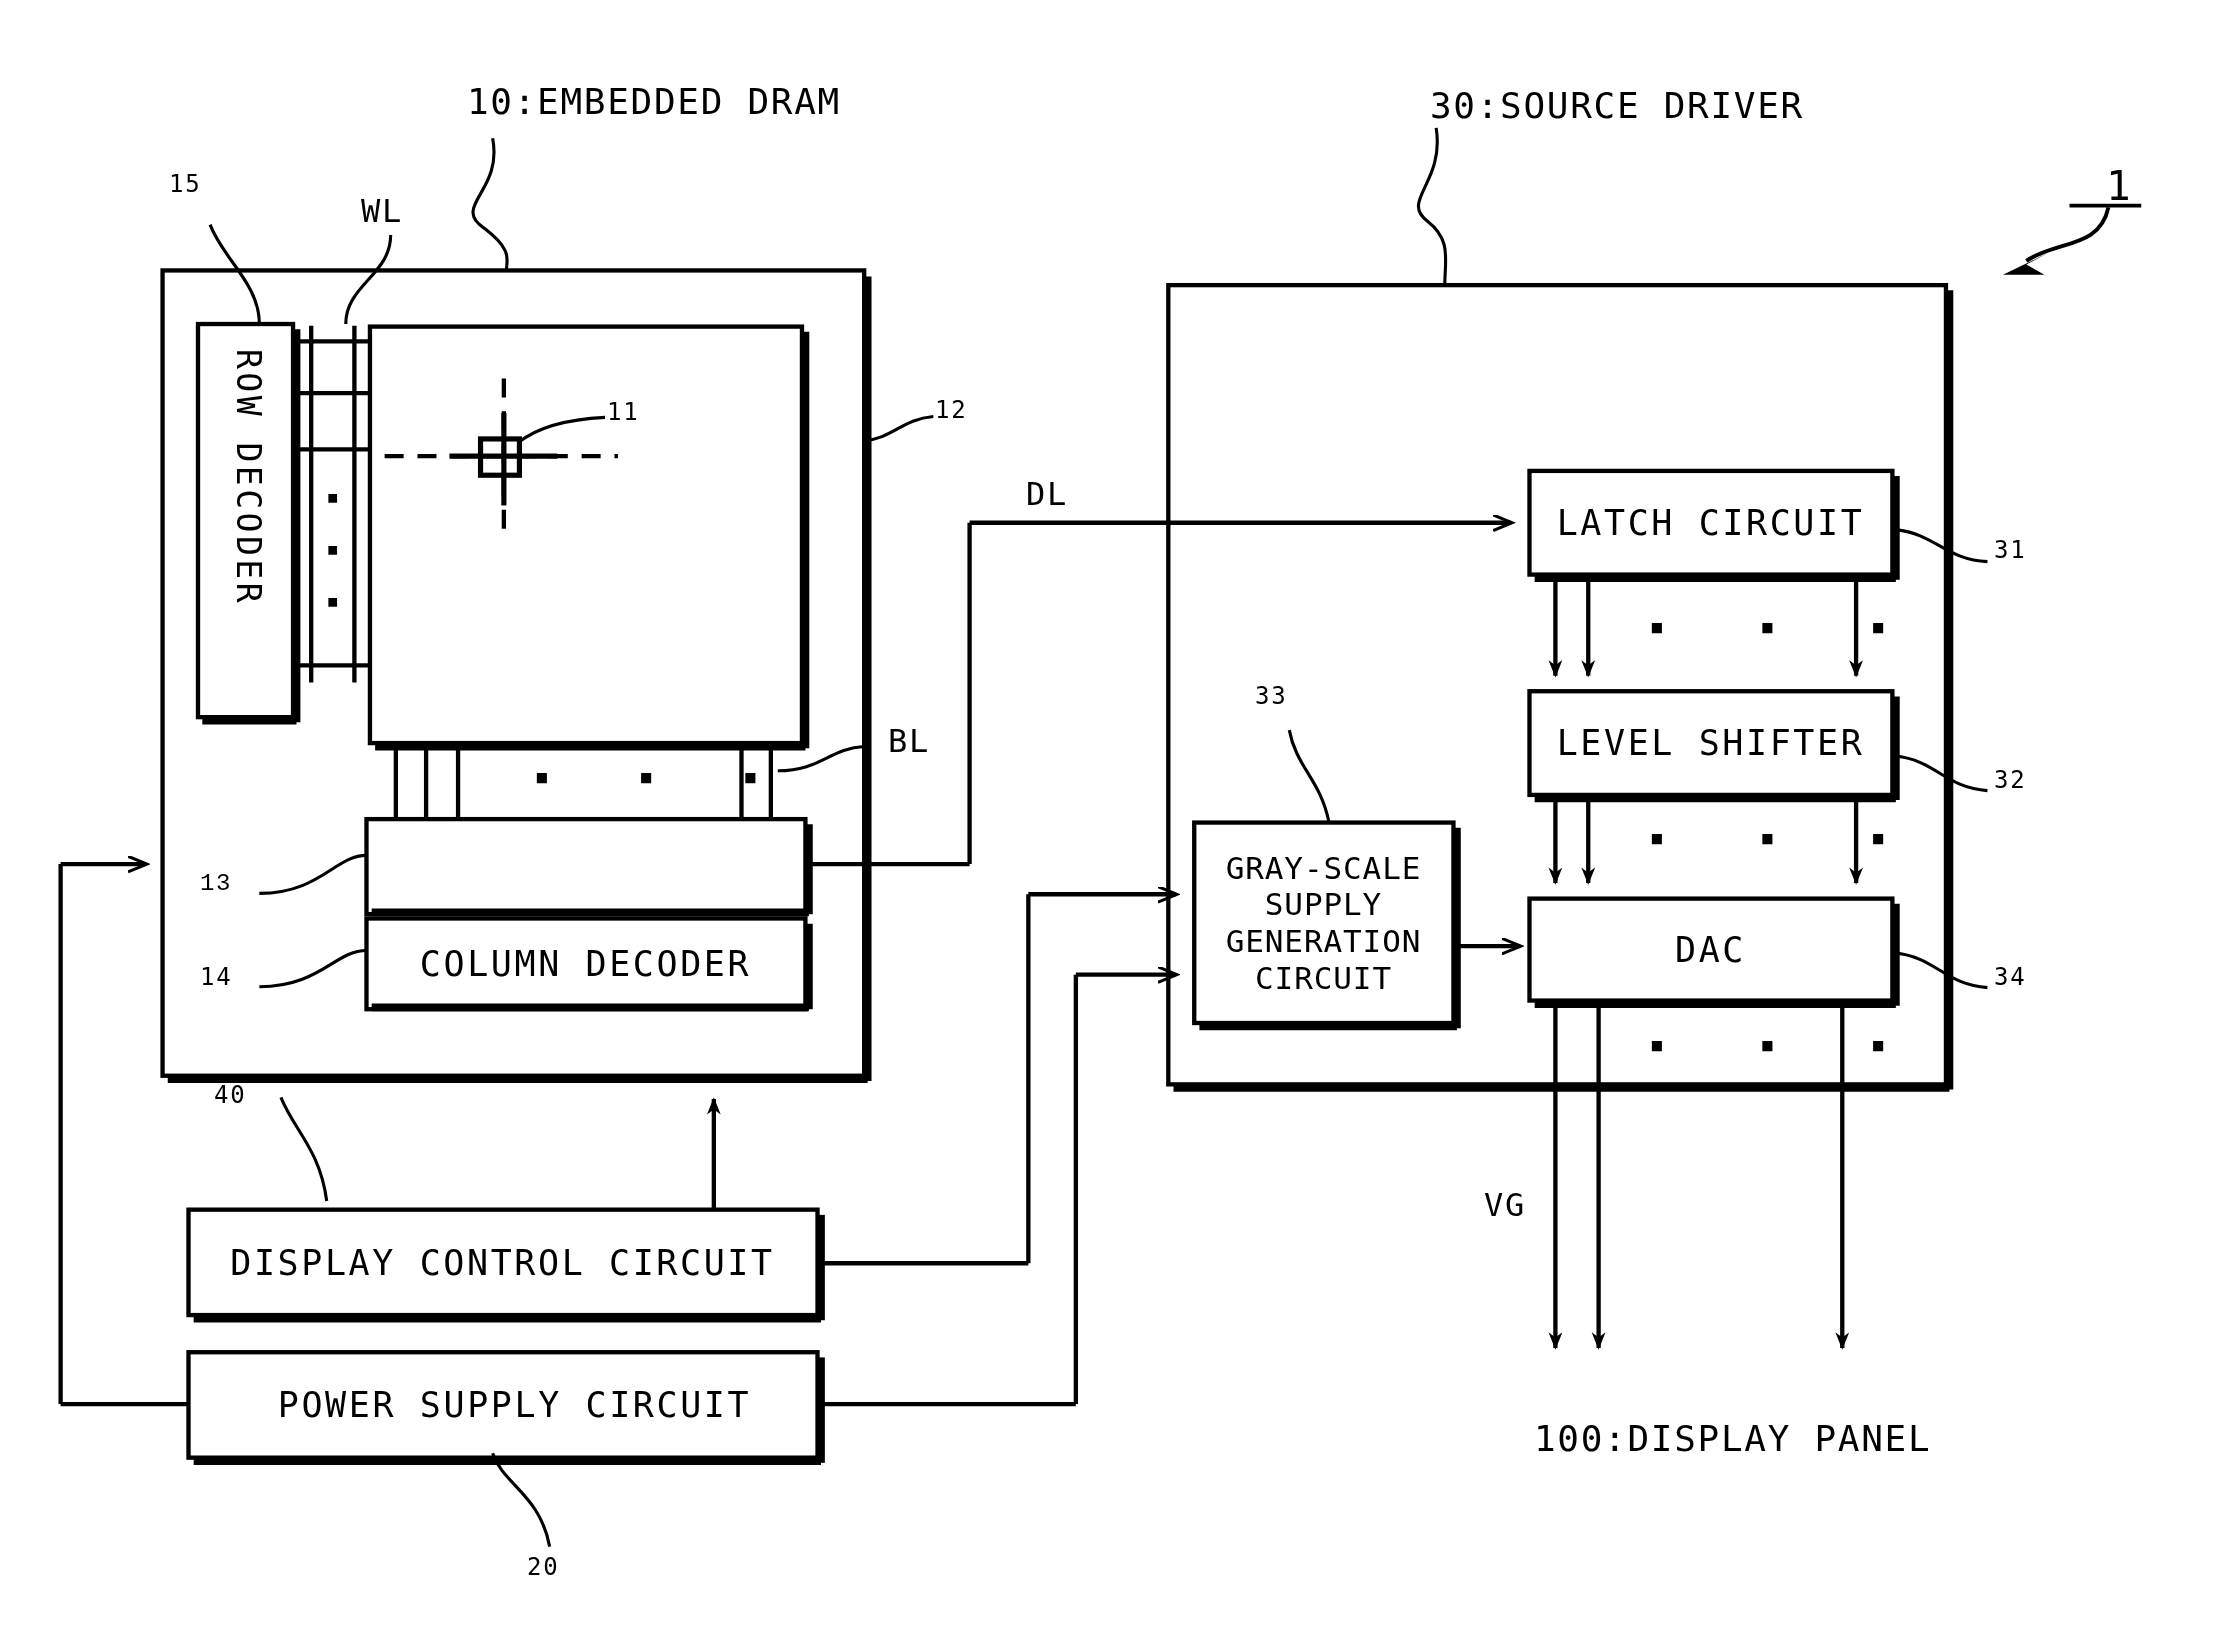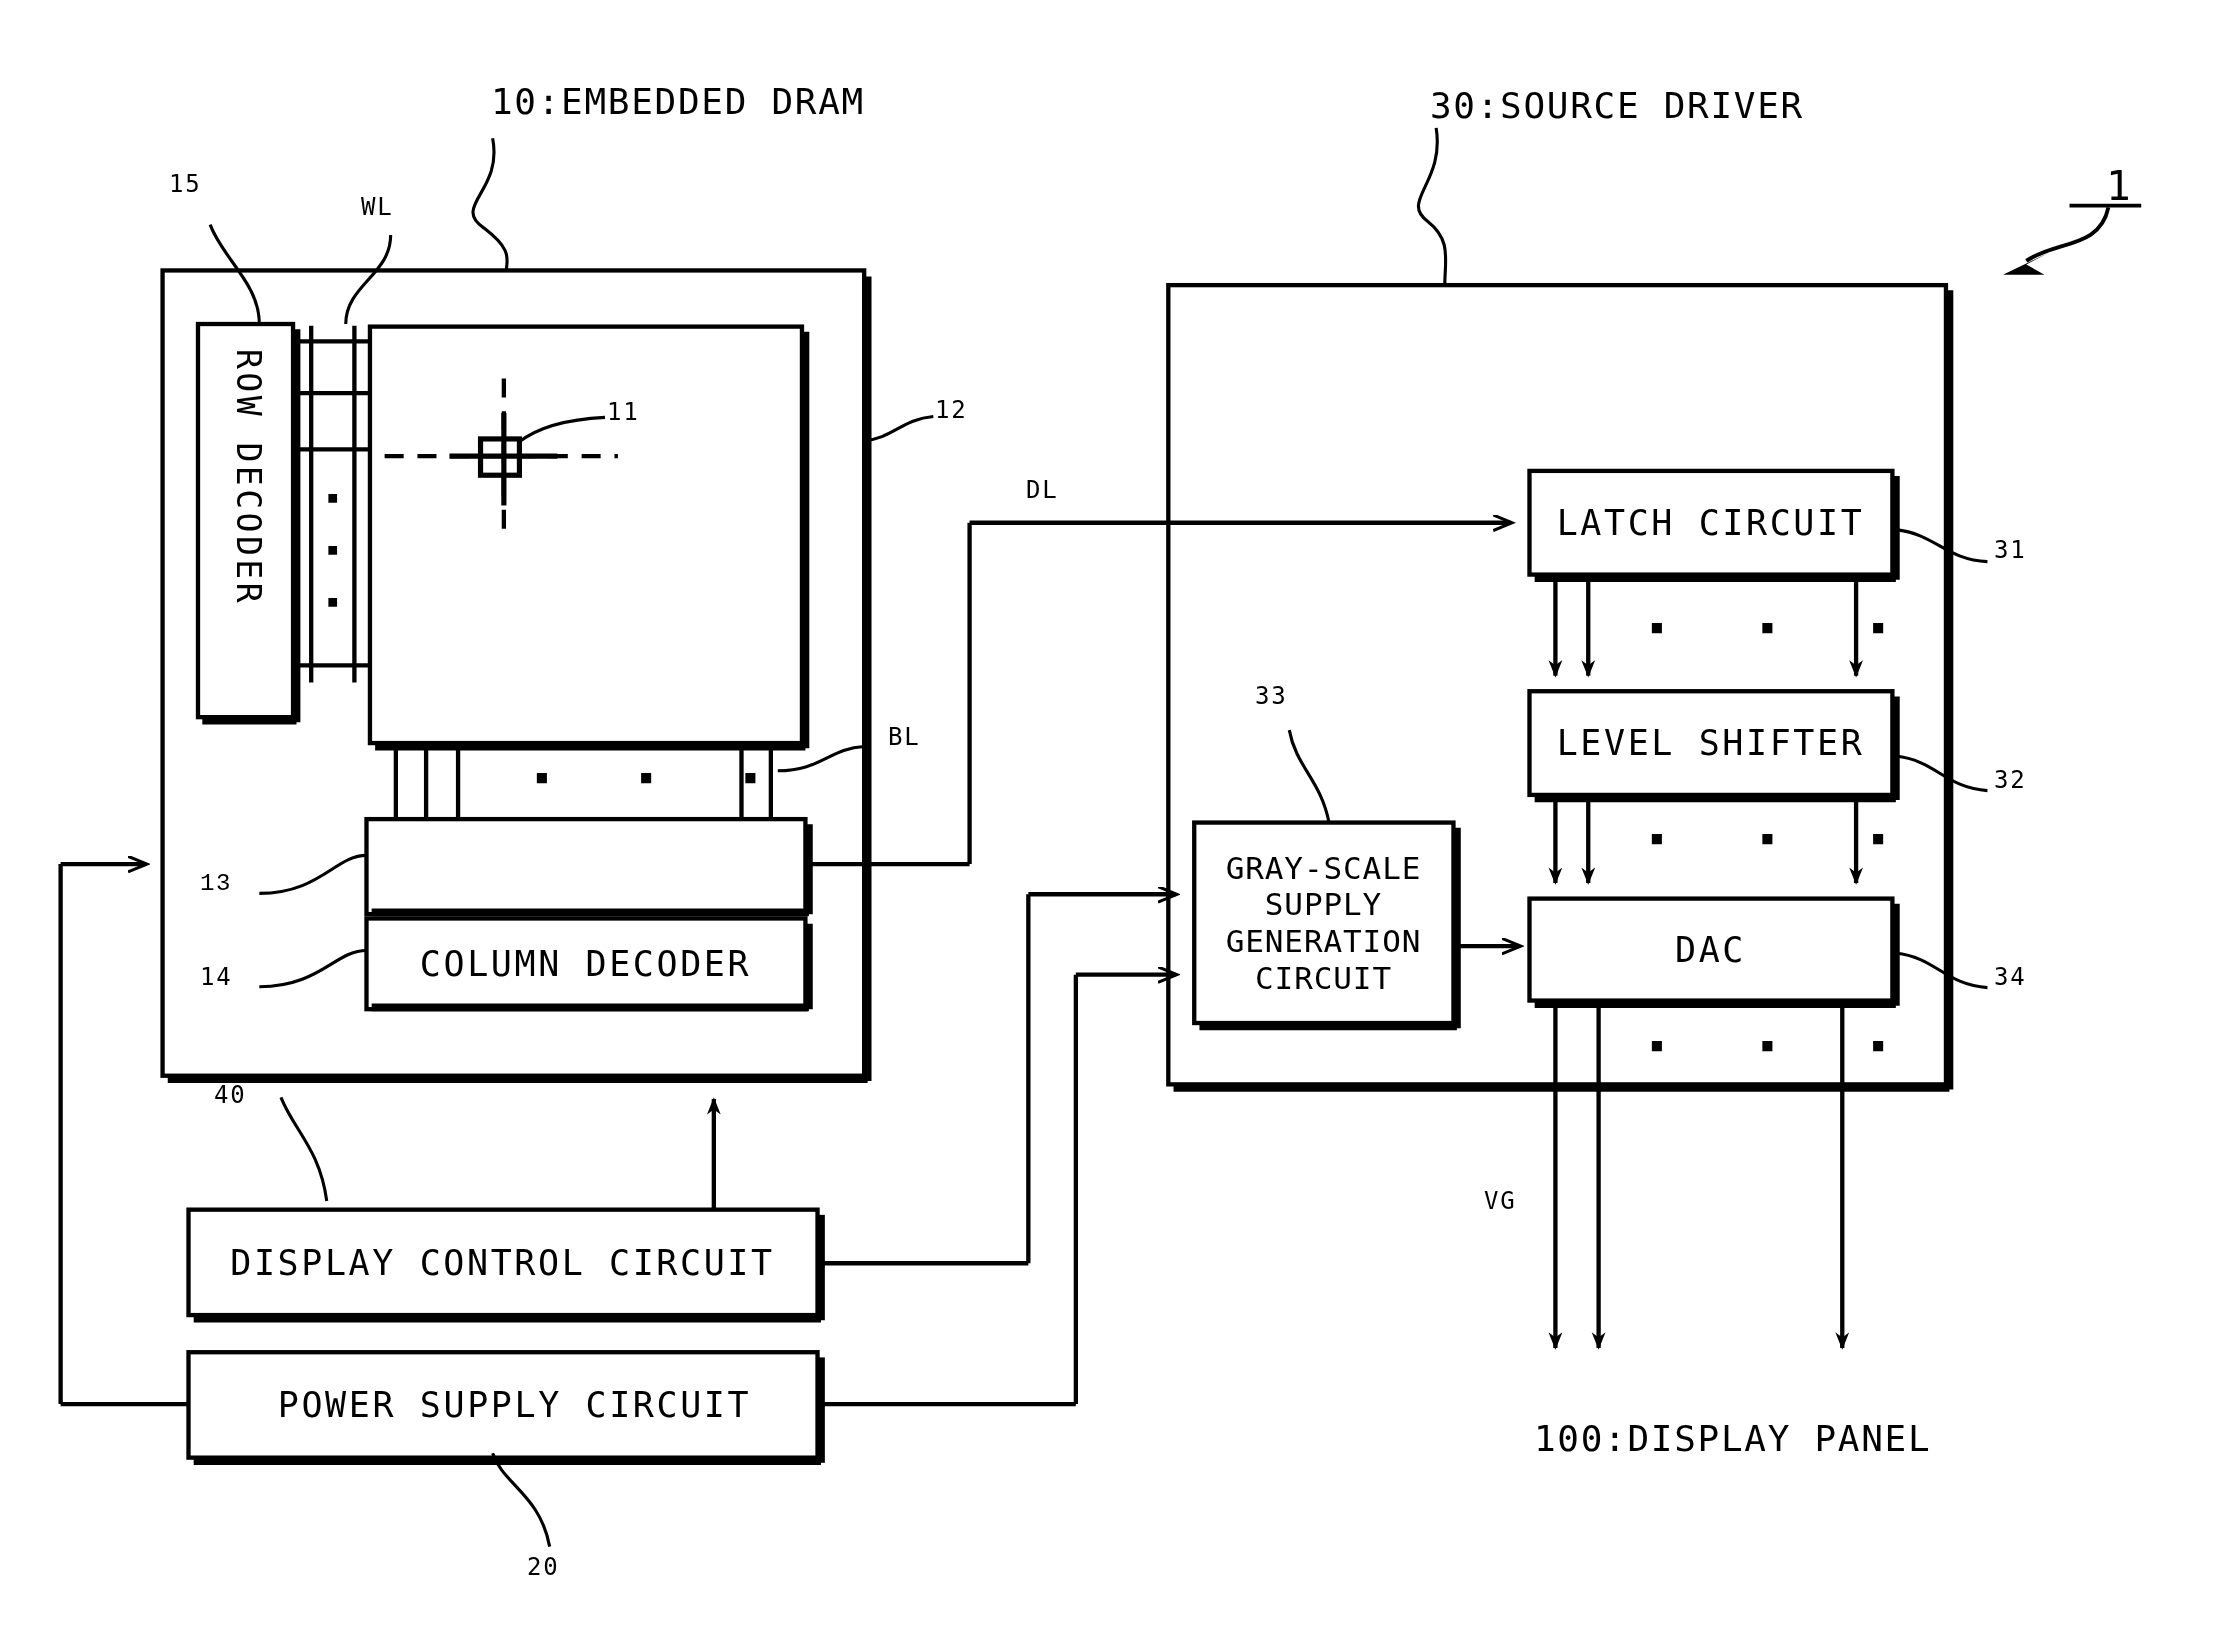--- a/index.html
+++ b/index.html
@@ -14,21 +14,21 @@
   svg{position:absolute;left:0;top:0;width:2239px;height:1646px;}
   .lbl{
     position:absolute;
     font-family:"DejaVu Sans Mono","Liberation Mono",monospace;
     color:#000;
     white-space:pre;
     letter-spacing:0.9px;
     line-height:1.12;
   }
   .ref{font-size:24px;letter-spacing:1.7px;}
-  .sig{font-size:24px;letter-spacing:1.7px;}
+  .sig{font-size:32px;letter-spacing:1.7px;}
   .title{font-size:36px;letter-spacing:1.7px;}
   .blk{font-size:35px;letter-spacing:2.6px;text-align:center;}
   .blk-sm{font-size:31px;letter-spacing:0.9px;text-align:center;line-height:1.18;}
   .vert{
     position:absolute;
     font-size:33px;letter-spacing:3.5px;
     transform-origin:0 0;
     transform:rotate(90deg);
     white-space:pre;
   }
@@ -229,21 +229,21 @@
 
     <path d="M 1662 148 C 1672 212 1620 232 1652 256 C 1680 278 1672 300 1672 330" fill="none" stroke="#000" stroke-width="3.6"></path>
 
     <g>
       <path d="M 2440 240 C 2430 288 2380 278 2345 302" fill="none" stroke="#000" stroke-width="4.5"></path>
       <path d="M 2318 318 L 2372 292 L 2345 306 L 2366 318 Z" fill="#000"></path>
       <line x1="2395" y1="238" x2="2478" y2="238" stroke="#000" stroke-width="4.5"></line>
     </g>
   </svg>
 
-  <div class="lbl title" style="left:467px;top:82px;margin-left:24px;">10:EMBEDDED DRAM</div>
+  <div class="lbl title" style="left:467px;top:82px;">10:EMBEDDED DRAM</div>
   <div class="lbl title" style="left:1430px;top:86px;">30:SOURCE DRIVER</div>
   <div class="lbl title" style="left:1534px;top:1419px;">100:DISPLAY PANEL</div>
 
   <div class="lbl ref" style="left:2106px;top:164px;font-size:41px;">1</div>
 
   <div class="lbl sig" style="left:361px;top:194px;">WL</div>
   <div class="lbl sig" style="left:888px;top:724px;">BL</div>
   <div class="lbl sig" style="left:1026px;top:477px;">DL</div>
   <div class="lbl sig" style="left:1484px;top:1188px;">VG</div>
 

